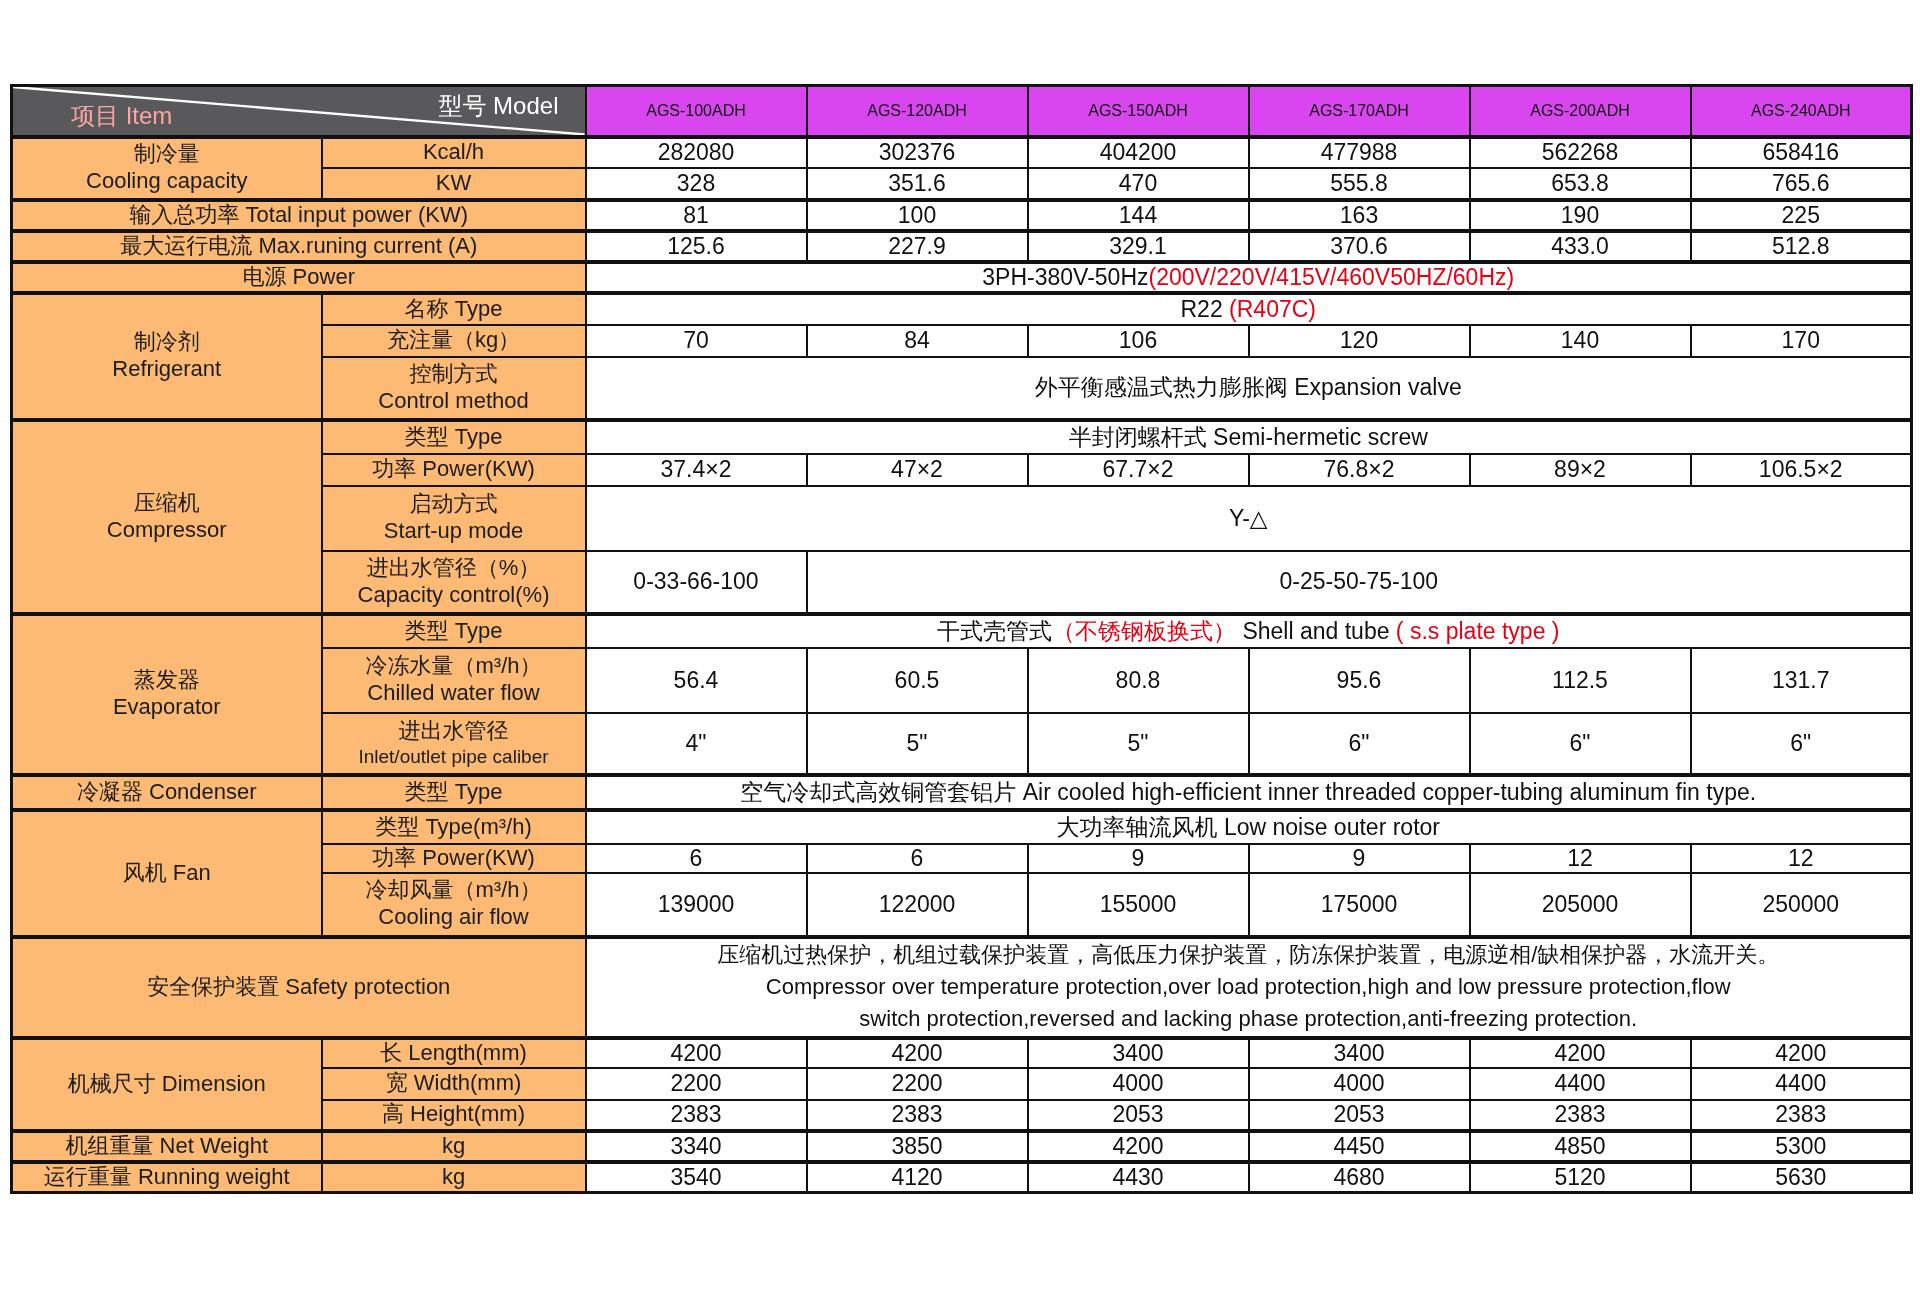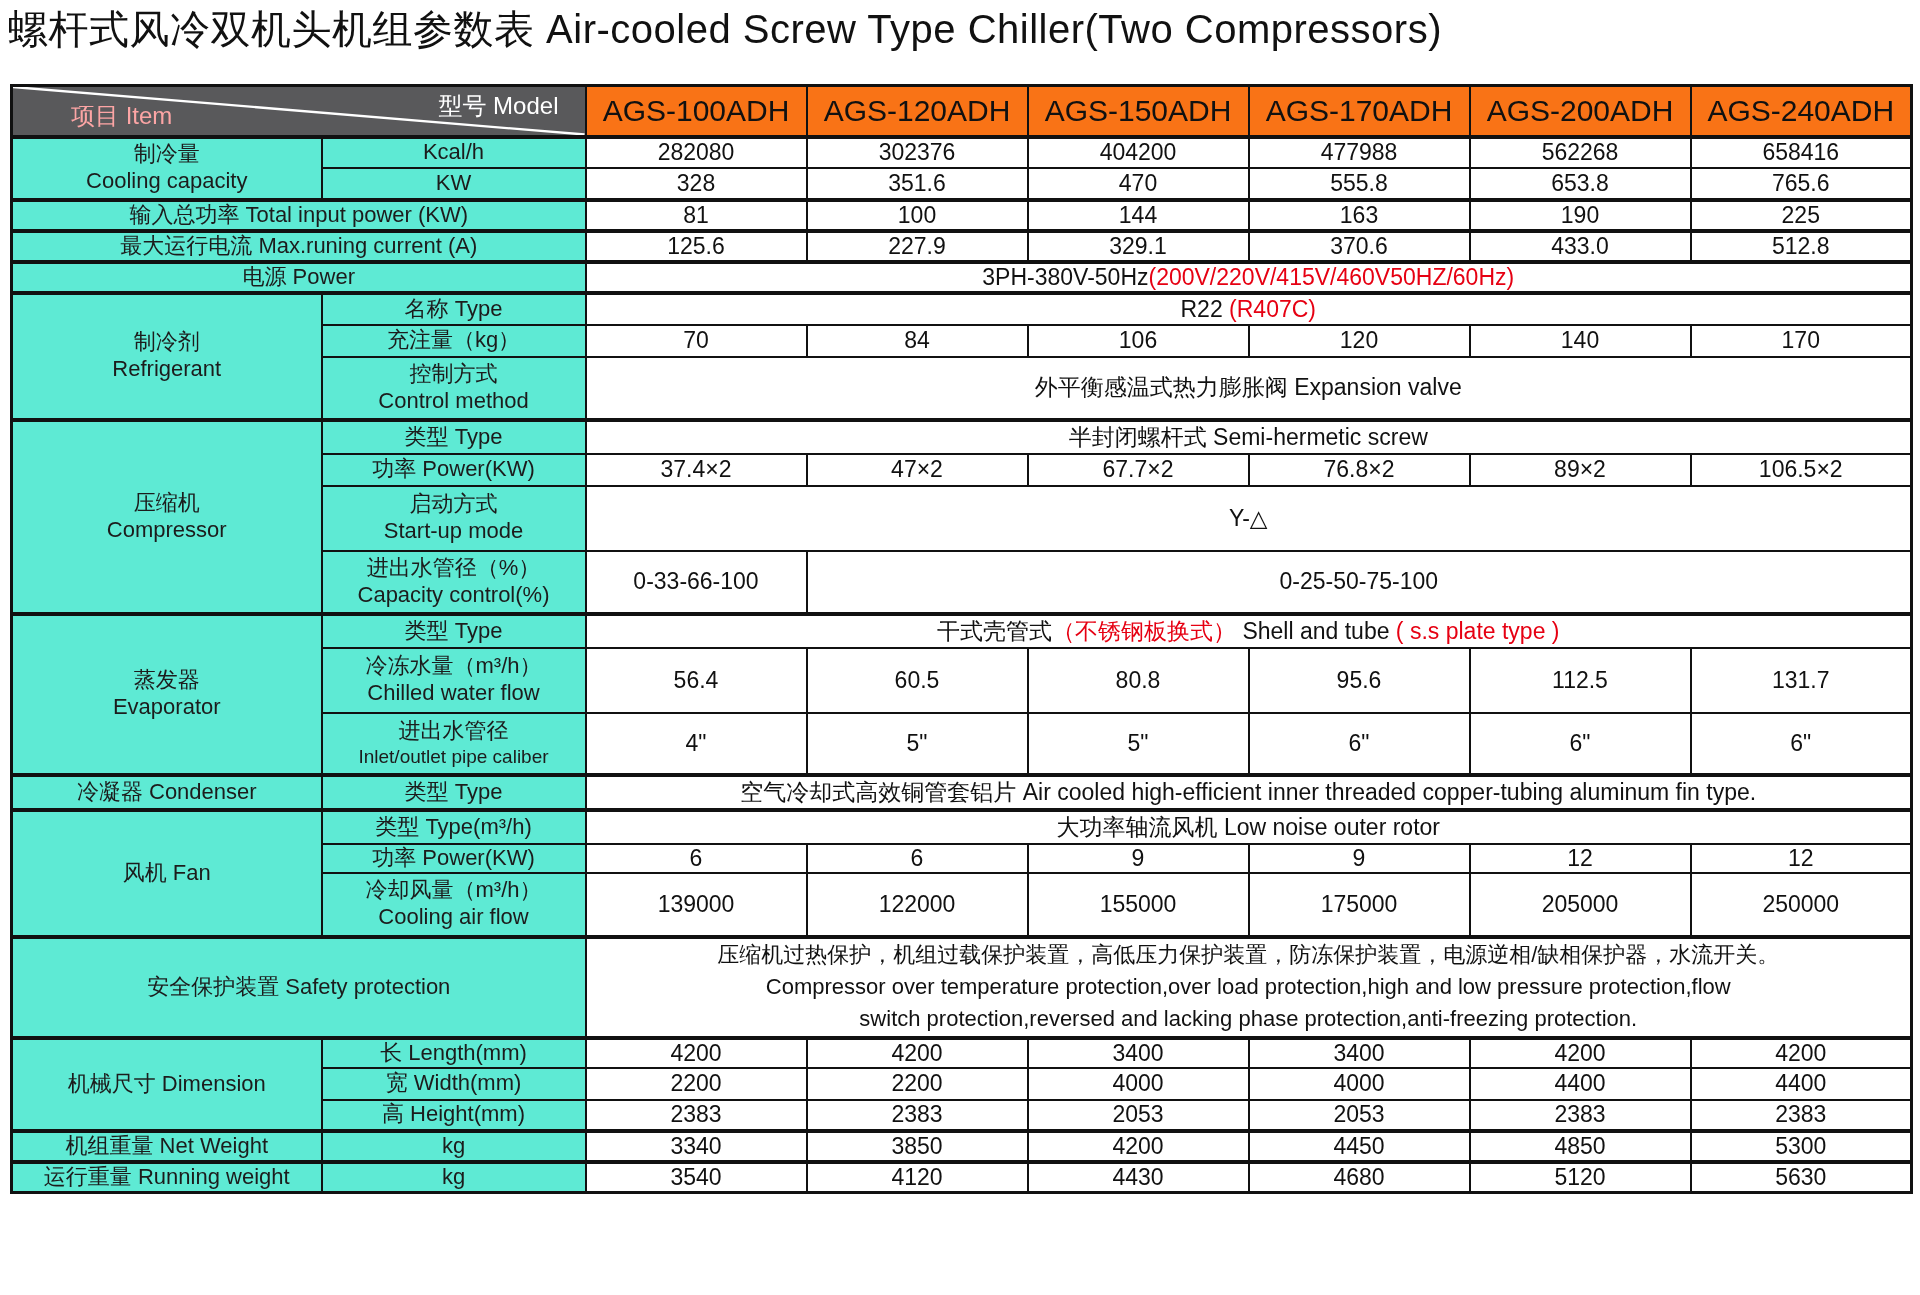--- a/index.html
+++ b/index.html
@@ -6,37 +6,36 @@
   .page{position:relative;width:1920px;height:1295px;background:#fff;overflow:hidden;
         font-family:"Liberation Sans","DejaVu Sans",sans-serif;color:#1a1a1a;}
   .title{position:absolute;left:8px;top:2px;font-size:40px;font-weight:500;
          letter-spacing:0.5px;white-space:nowrap;color:#111;}
   table.spec{position:absolute;left:10px;top:84px;width:1900px;
              border-collapse:collapse;table-layout:fixed;
              border:3px solid #111;}
   td{border:2px solid #111;text-align:center;vertical-align:middle;
      padding:0 4px;overflow:hidden;}
   tr.sec > td{border-top:4px solid #111;}
-  .lab{background:#5eead4;font-size:22px;line-height:1.22;color:#1c1c1c;}
+  .lab{background:#fdba74;font-size:22px;line-height:1.22;color:#1c1c1c;}
   .lab .sm{font-size:19px;text-align:center;}
   .dark{background:#59595b;position:relative;padding:0;}
   .dark .diagline{position:absolute;left:0;top:0;width:100%;height:100%;}
   .dark .hm{position:absolute;right:26px;top:3px;color:#fff;font-size:24px;}
   .dark .hi{position:absolute;left:58px;bottom:3px;color:#fca5a5;font-size:24px;}
-  .model{background:#f97316;font-size:30px;color:#111;}
+  .model{background:#d946ef;font-size:16px;color:#111;}
   .val{background:#fff;font-size:23px;color:#111;}
   .red{color:#e60012;}
   .safety-val{font-size:22px;line-height:1.45;margin-top:40px;}
 </style>
 </head>
 <body>
 
 <div class="page">
 
-  <div class="title">螺杆式风冷双机头机组参数表 Air-cooled Screw Type Chiller(Two Compressors)</div>
 
   <table class="spec">
     <colgroup>
       <col style="width:310px">
         <col style="width:264px">
       <col style="width:221px">
         <col style="width:221px">
         <col style="width:221px">
       <col style="width:221px">
         <col style="width:221px">

